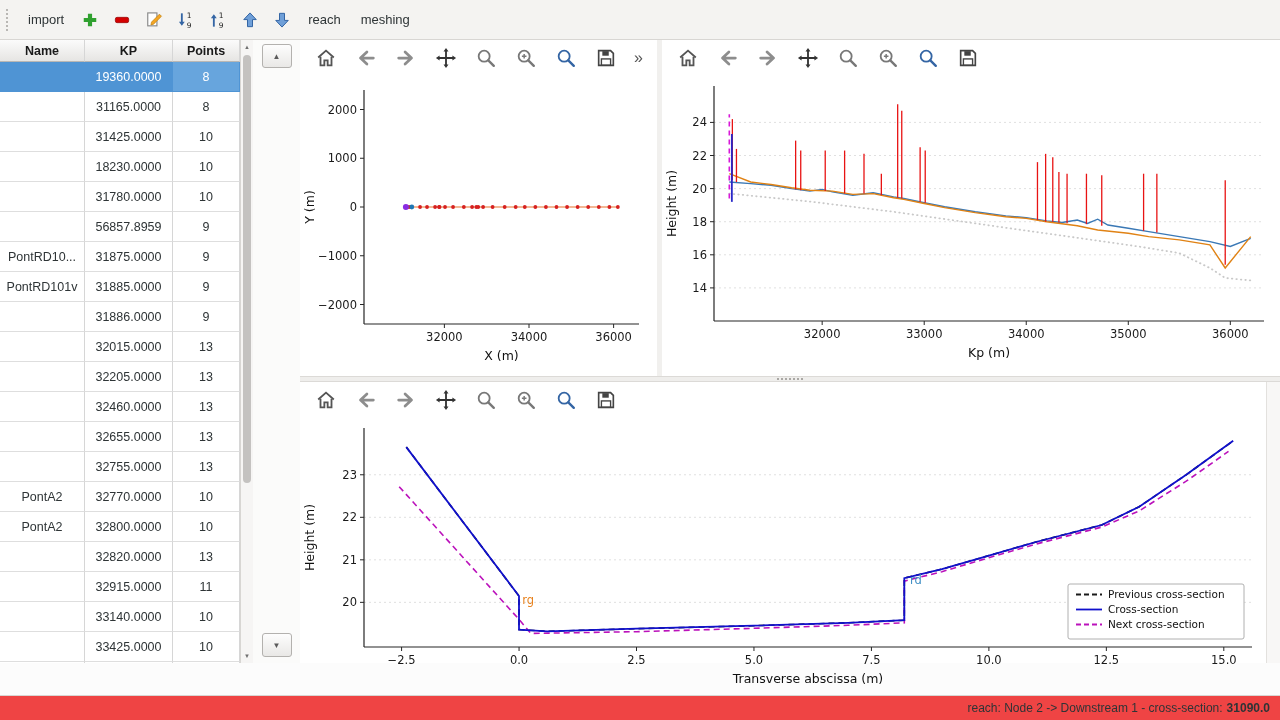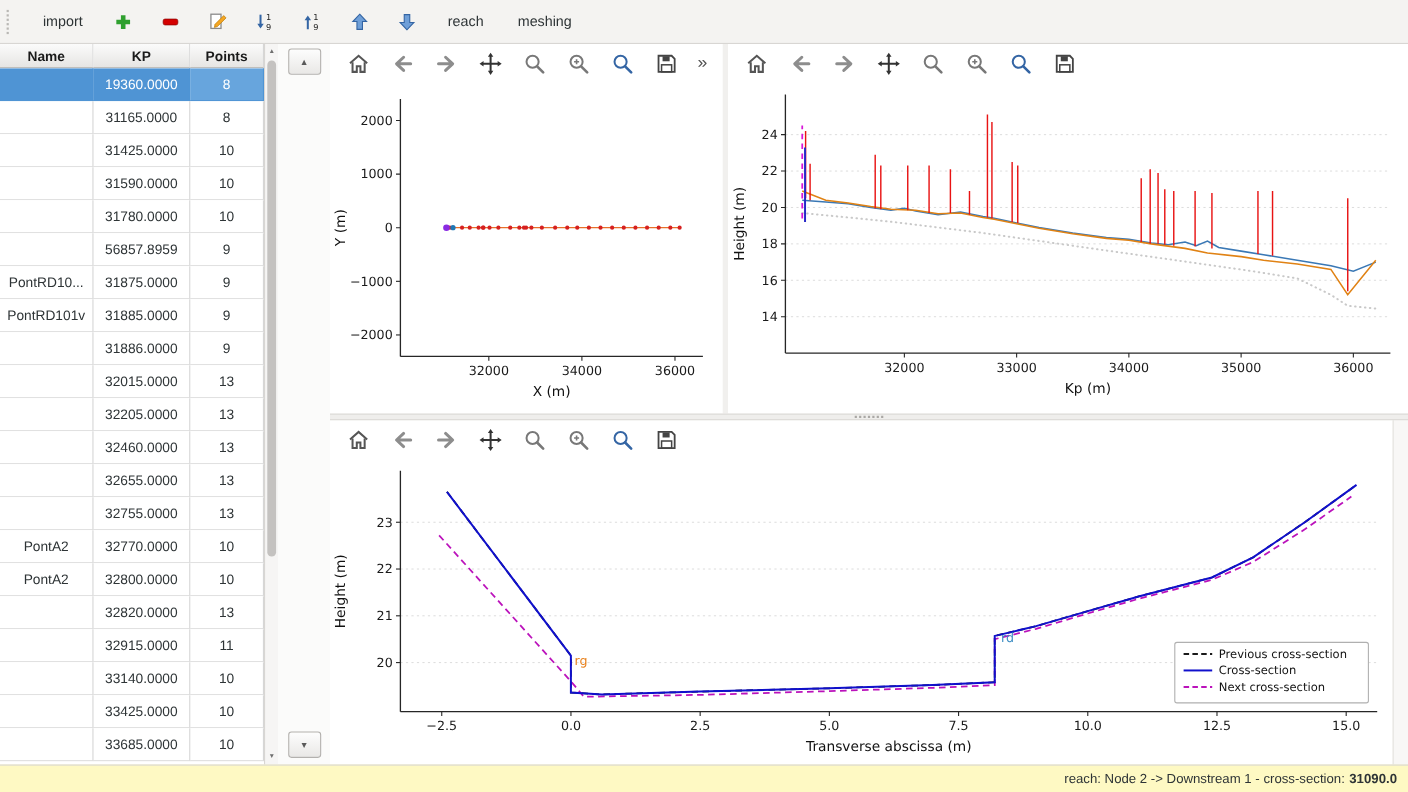--- a/index.html
+++ b/index.html
@@ -2,21 +2,21 @@
 <html><head>
 <meta charset="utf-8">
 <style>
   * { margin:0; padding:0; box-sizing:border-box; }
   html,body { width:1280px; height:720px; overflow:hidden; background:#fcfcfc;
               font-family:"Liberation Sans","DejaVu Sans",sans-serif; font-size:13px; color:#2e3436; }
   .app { width:1280px; height:720px; display:flex; flex-direction:column; }
 
   
   .toolbar { height:40px; background:#f4f3f1; border-bottom:1px solid #d8d6d3;
-             display:flex; align-items:center; gap:13px; padding:0 6px; flex:0 0 auto; }
+             display:flex; align-items:center; gap:2px; padding:0 6px; flex:0 0 auto; }
   .tb-grip { width:6px; height:22px; border-left:2px dotted #b9b7b4; margin-right:5px; }
   .tb-btn { border:none; background:transparent; font:inherit; color:#2e3436; padding:5px 9px; border-radius:3px; }
   .tb-icon { border:none; background:transparent; width:30px; height:30px; border-radius:3px;
              display:flex; align-items:center; justify-content:center; }
   .icon svg { width:20px; height:20px; display:block; }
 
   
   .main { flex:1 1 auto; display:flex; min-height:0; }
 
   
@@ -64,23 +64,23 @@
   .overflow { margin-left:auto; color:#555; font-size:16px; padding-right:2px; }
   .chart { flex:1 1 auto; min-height:0; }
   .splitter-h { flex:0 0 6px; background:#efeeec; border-top:1px solid #dcdad7; border-bottom:1px solid #dcdad7; position:relative; }
   .splitter-h::after { content:""; position:absolute; left:50%; top:1px; width:26px; height:2px;
                        border-top:2px dotted #aaa8a5; transform:translateX(-50%); }
   .bottom-area { flex:1 1 auto; display:flex; min-height:0; }
   .bottom-panel { flex:1 1 auto; display:flex; flex-direction:column; min-width:0; background:#fff; }
   .right-strip { flex:0 0 14px; background:#f8f7f6; border-left:1px solid #e3e1de; }
 
   
-  .status { height:25px; flex:0 0 auto; background:#fef9c3; border-top:1px solid #d8d6d3;
+  .status { height:25px; flex:0 0 auto; background:#ef4444; border-top:1px solid #d8d6d3;
             display:flex; align-items:center; justify-content:flex-end; padding:0 10px;
-            font-size:12px; color:#2e3436; }
+            font-size:12px; color:#2e3436;margin-top:32px; }
   .status .val { font-weight:bold; margin-left:4px; }
 
   svg text { font-family:"DejaVu Sans",sans-serif; }
 </style>
 </head>
 <body>
 
 <div class="app">
 
   <div class="toolbar">
@@ -166,21 +166,21 @@
               <div class="t-cell c-kp">31165.0000</div>
               <div class="t-cell c-pts">8</div>
             </div>
             <div class="t-row">
               <div class="t-cell c-name"></div>
               <div class="t-cell c-kp">31425.0000</div>
               <div class="t-cell c-pts">10</div>
             </div>
             <div class="t-row">
               <div class="t-cell c-name"></div>
-              <div class="t-cell c-kp">31590.0000</div>
+              <div class="t-cell c-kp">18230.0000</div>
               <div class="t-cell c-pts">10</div>
             </div>
             <div class="t-row">
               <div class="t-cell c-name"></div>
               <div class="t-cell c-kp">31780.0000</div>
               <div class="t-cell c-pts">10</div>
             </div>
             <div class="t-row">
               <div class="t-cell c-name"></div>
               <div class="t-cell c-kp">56857.8959</div>

